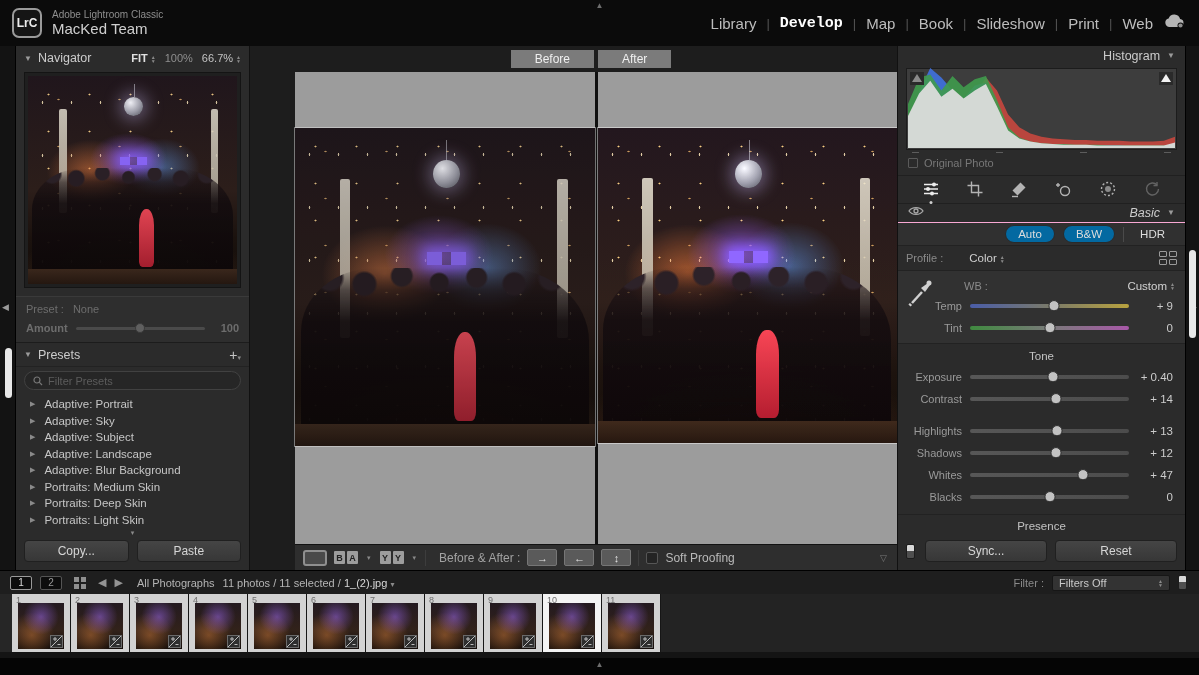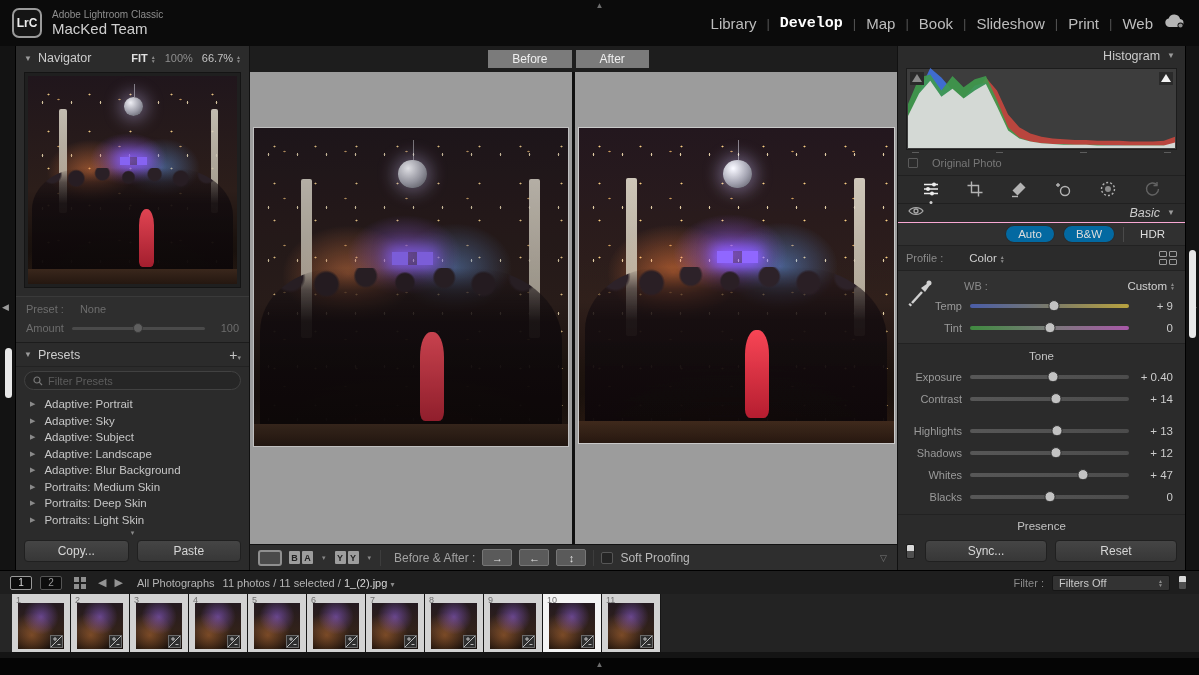--- a/index.html
+++ b/index.html
@@ -39,43 +39,43 @@
   .phead .tri { font-size:8px; color:#9a9a9a; margin-right:6px; }
   .updn { display:inline-flex; flex-direction:column; line-height:4px; font-size:5px; color:#8a8a8a; margin-left:3px; vertical-align:middle; }
   .nav-zoom { margin-left:auto; display:flex; align-items:center; gap:9px; font-size:11px; }
   .nav-fit { color:#e0e0e0; font-weight:bold; }
   .nav-100 { color:#8f8f8f; }
   .nav-pct { color:#c4c4c4; }
   #nav-preview { margin:2px 8px 8px; height:216px; background:#1f1f1f; border:1px solid #141414; padding:3px; }
   #nav-preview .photo { width:100%; height:100%; }
 
   .preset-strip { border-top:1px solid #3a3a3a; border-bottom:1px solid #1c1c1c; background:#2e2e2e; padding:6px 10px 8px; color:#6d6d6d; font-size:11px; }
-  .preset-strip .row1 { display:flex; gap:16px; margin-bottom:7px; }
-  .amount-row { display:flex; align-items:center; gap:8px; }
+  .preset-strip .row1 { display:flex; gap:9px; margin-bottom:7px; }
+  .amount-row { display:flex; align-items:center; gap:8px;font-weight:bold; }
   .amount-track { position:relative; flex:1; height:3px; background:#4a4a4a; border-radius:2px; }
   .amount-knob { position:absolute; top:50%; width:10px; height:10px; background:#5f5f5f; border:1px solid #3a3a3a; border-radius:50%; transform:translate(-50%,-50%); }
   .amount-val { width:26px; text-align:right; }
 
   .presets-head { border-bottom:1px solid #222; }
   .presets-plus { margin-left:auto; color:#c4c4c4; font-size:14px; }
   .presets-plus .caret { font-size:7px; color:#8a8a8a; }
   .search-wrap { padding:4px 8px 4px; }
   .search-pill { display:flex; align-items:center; height:19px; border-radius:10px; background:#262626; border:1px solid #414141; padding:0 8px; gap:5px; }
   .search-pill input { flex:1; background:transparent; border:none; outline:none; color:#bdbdbd; font-size:11px; font-family:inherit; }
   .search-pill input::placeholder { color:#5c5c5c; }
   #preset-list { flex:1; overflow:hidden; padding-top:2px; }
   .preset-item { display:flex; align-items:center; height:16.5px; padding-left:14px; font-size:11.5px; color:#c6c6c6; }
   .preset-item .tri { font-size:7px; color:#8a8a8a; margin-right:9px; }
   .list-overflow { text-align:center; font-size:7px; color:#8a8a8a; line-height:5px; }
   .btn-row { display:flex; gap:8px; padding:5px 8px 8px; }
   .lrbtn { flex:1; height:22px; background:linear-gradient(#454545,#373737); border:1px solid #202020; border-radius:4px;
     color:#d6d6d6; font-size:12px; display:flex; align-items:center; justify-content:center; }
 
   
-  #center { flex:1; display:flex; flex-direction:column; background:#1d1d1d; min-width:0; }
+  #center { flex:1; display:flex; flex-direction:column; background:#1d1d1d; min-width:0;padding-left:45px; }
   .ba-header { height:26px; background:#1d1d1d; display:flex; }
   .ba-half { width:50%; display:flex; align-items:center; }
   .ba-chip { background:#7b7b7b; color:#efefef; font-size:12px; padding:2px 24px; }
   .ba-half.left { justify-content:flex-end; padding-right:2px; }
   .ba-half.right { justify-content:flex-start; padding-left:2px; }
   .ba-panes { flex:1; display:flex; min-height:0; }
   .pane { flex:1; background:#9c9c9c; display:flex; justify-content:center; align-items:flex-start; padding-top:56px; min-width:0; }
   .pane-divider { width:3px; background:#101010; }
   .pane .photo { box-shadow:0 0 0 1px rgba(250,250,250,.45); }
   #before-photo { width:314px; height:318px; filter:brightness(.93) saturate(.92); }
@@ -101,21 +101,21 @@
   .rhead .tri { font-size:8px; color:#9a9a9a; }
   #hist-box { position:relative; margin:2px 8px 0; height:100px; background:#3d3d3d; border:1px solid #1c1c1c; }
   #hist-svg { position:absolute; left:1px; right:1px; bottom:1px; width:calc(100% - 2px); height:84px; }
   .clip { position:absolute; top:3px; width:14px; height:13px; display:flex; align-items:center; justify-content:center; background:#2a2a2a; }
   .clip.left { left:3px; }
   .clip.right { right:3px; }
   .clip .t { width:0; height:0; border-left:5px solid transparent; border-right:5px solid transparent; border-bottom:8px solid #8a8a8a; }
   .clip.right .t { border-bottom-color:#f2f2f2; }
   .hist-ticks { display:flex; justify-content:space-between; margin:2px 14px 0; }
   .hist-ticks i { width:7px; height:1px; background:#5d5d5d; }
-  .origphoto { display:flex; align-items:center; gap:14px; padding:4px 10px 6px; font-size:11px; color:#777; border-bottom:1px solid #202020; }
+  .origphoto { display:flex; align-items:center; gap:6px; padding:4px 10px 6px; font-size:11px; color:#777; border-bottom:1px solid #202020; }
   .mini-cb { width:10px; height:10px; border:1px solid #5a5a5a; background:transparent; border-radius:1px; }
 
   #toolstrip { height:34px; display:flex; align-items:center; justify-content:space-between; padding:0 22px; border-bottom:1px solid #202020; background:#2b2b2b; }
   .tool { position:relative; width:22px; height:22px; display:flex; align-items:center; justify-content:center; }
   .tool.active::after { content:""; position:absolute; bottom:-4px; left:50%; transform:translateX(-50%); width:3px; height:3px; border-radius:50%; background:#cfcfcf; }
   .tool svg { stroke:#b3b3b3; fill:none; stroke-width:1.4; }
   .tool.active svg { stroke:#ececec; }
   .tool.dim svg { stroke:#636363; }
 
   .basic-head { border-bottom:1px solid #f9a8d4;font-style:italic; }

